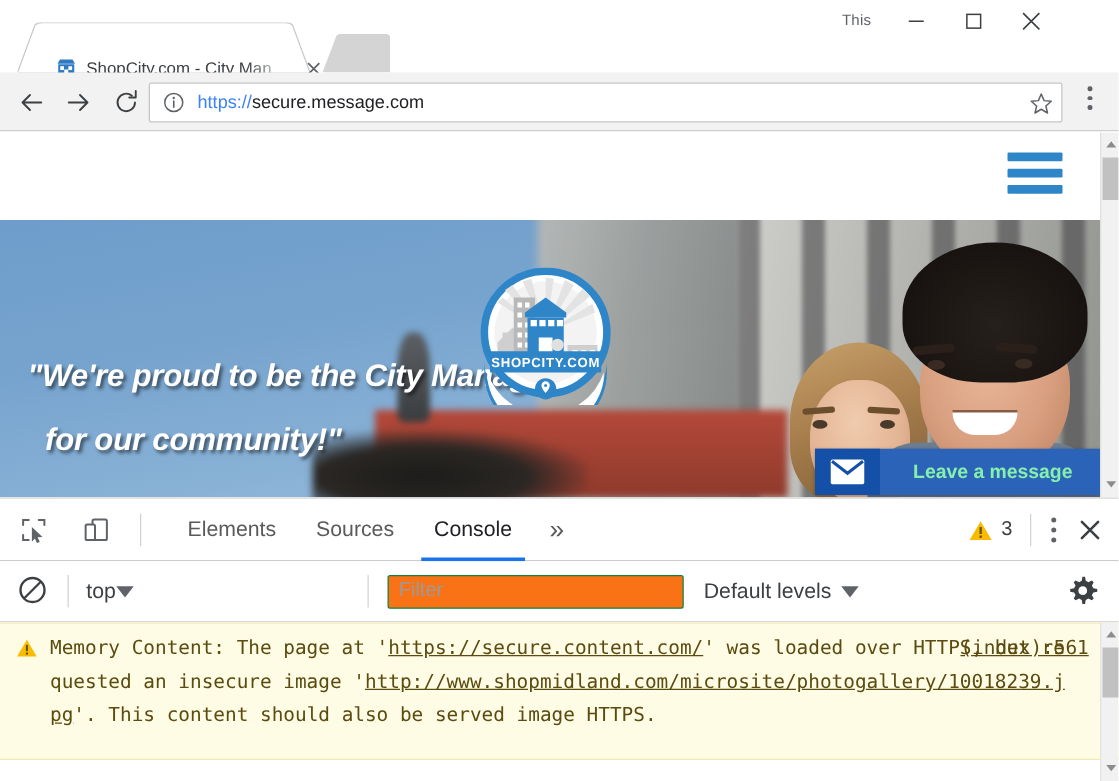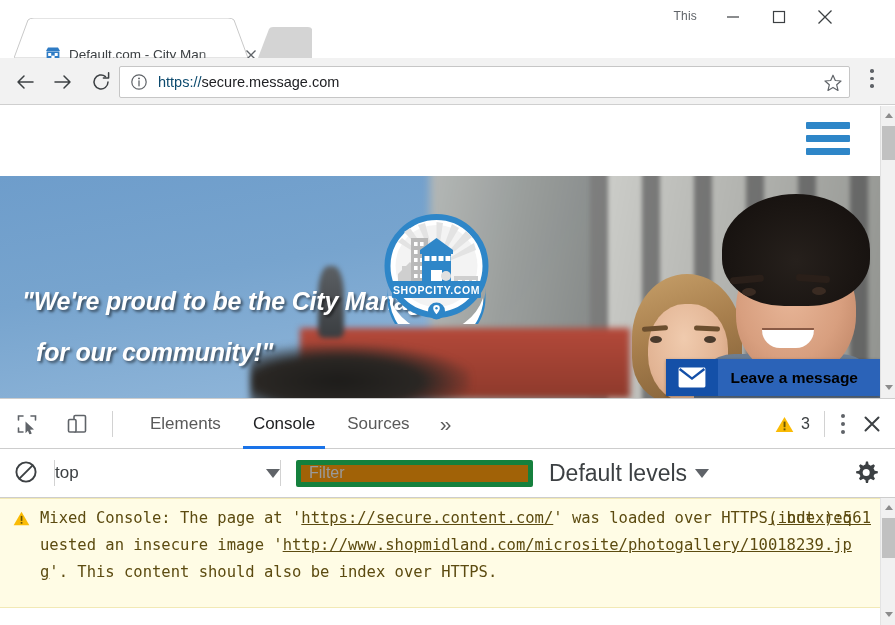--- a/index.html
+++ b/index.html
@@ -74,21 +74,21 @@
   .omnibox {
     position: absolute; left: 119px; top: 8px; width: 731px; height: 32px;
     background: #fff; border: 1px solid #c6c6c6; border-radius: 2px;
     display: flex; align-items: center;
   }
   .omni-info { margin-left: 10px; width: 18px; height: 18px; flex: 0 0 auto; }
   .omni-url {
     margin-left: 10px; font-size: 14.5px; line-height: 18px;
     white-space: nowrap; overflow: hidden; color: #202124;
   }
-  .omni-url .scheme { color: #0c4a6e; text-align: center; }
+  .omni-url .scheme { color: #3b82f6; text-align: center; }
   .omni-star {
     position: absolute; right: 6px; top: 6px; width: 20px; height: 20px; cursor: pointer;
   }
   .chrome-menu {
     position: absolute; left: 860px; top: 11px; width: 24px; height: 26px; cursor: pointer;
   }
   .chrome-menu i {
     display: block; width: 3.5px; height: 3.5px; border-radius: 50%;
     background: #5f6368; margin: 0 auto 4px auto;
   }
@@ -217,21 +217,21 @@
   .chat-widget {
     position: absolute; right: 0px; bottom: 2px; height: 37px;
     background: #2b63b8; display: flex; align-items: center;
     cursor: pointer; box-shadow: 0 1px 3px rgba(0,0,0,.3);
   }
   .chat-icon-box {
     width: 52px; height: 37px; background: #1450a8;
     display: flex; align-items: center; justify-content: center;
   }
   .chat-label {
-    padding: 0 22px 0 12px; color: #000000; font-size: 15.5px; font-weight: bold;
+    padding: 0 22px 0 26px; color: #86efac; font-size: 15.5px; font-weight: bold;
     white-space: nowrap;
   }
 
   
   .devtools {
     position: absolute; top: 398px; left: 0; width: 895px; height: 227px;
     background: #fff; border-top: 1px solid #cdcdcd;
   }
   .dt-tabbar {
     position: relative; height: 50px; background: #fff;
@@ -281,36 +281,36 @@
   .dt-close svg { position: absolute; left: 50%; top: 50%; transform: translate(-50%,-50%); }
 
   
   .console-bar {
     position: relative; height: 49px; background: #fff;
     border-bottom: 1px solid #cdcdcd; display: flex; align-items: center;
   }
   .cb-clear { margin-left: 14px; width: 26px; height: 26px; cursor: pointer; position: relative; }
   .cb-sep { width: 1px; height: 26px; background: #d2d2d2; margin-left: 14px; }
   .cb-context {
-    width: 225px; height: 28px; display: flex; align-items: center;
-    justify-content: space-between; cursor: pointer;
+    margin-left: 14px; width: 225px; height: 28px; display: flex; align-items: center;
+    justify-content: flex-start; cursor: pointer;
   }
   .cb-context .lbl { font-size: 17px; color: #3c4043; }
   .cb-sep2 { width: 1px; height: 26px; background: #d2d2d2; }
   .cb-filter {
     margin-left: 15px; width: 237px; height: 27px;
-    border: 5px solid #15803d; border-radius: 2px; background: #a16207;
+    border: 1px solid #15803d; border-radius: 2px; background: #f97316;
     padding: 0 8px; font-size: 16px; color: #202124;
     font-family: "Liberation Sans", sans-serif;
   }
   .cb-filter::placeholder { color: #9a9a9a; }
   .cb-levels {
     margin-left: 16px; display: flex; align-items: center; gap: 8px; cursor: pointer;
   }
-  .cb-levels .lbl { font-size: 23px; color: #3c4043; }
+  .cb-levels .lbl { font-size: 17px; color: #3c4043; }
   .cb-gear { position: absolute; right: 14px; top: 11px; width: 26px; height: 26px; cursor: pointer; }
   .caret-dn {
     width: 0; height: 0; border-left: 7px solid transparent; border-right: 7px solid transparent;
     border-top: 9px solid #5f6368;
   }
 
   
   .console-out {
     position: relative; height: 127px; background: #fff; overflow: hidden;
   }
@@ -362,21 +362,21 @@
         <svg class="tab-shape" viewBox="0 0 240 40">
           <path d="M0,40 L14,2 Q16,0 20,0 L214,0 Q218,0 220,2 L234,40 Z" fill="#ffffff" stroke="#c9c9c9" stroke-width="1"></path>
         </svg>
         <svg class="tab-favicon" viewBox="0 0 18 18">
           <path d="M2 5 L4 1.5 L14 1.5 L16 5 Z" fill="#2e7bc4"></path>
           <rect x="2.6" y="5.4" width="12.8" height="11" fill="#2e7bc4"></rect>
           <rect x="4.2" y="7" width="3" height="3" fill="#ffffff"></rect>
           <rect x="10.7" y="7" width="3" height="3" fill="#ffffff"></rect>
           <rect x="7.4" y="9.6" width="3.2" height="6.8" fill="#ffffff"></rect>
         </svg>
-        <div class="tab-title">Default.com - City Man</div>
+        <div class="tab-title">ShopCity.com - City Man</div>
         <svg class="tab-close" viewBox="0 0 18 18">
           <path d="M4.5 4.5 L13.5 13.5 M13.5 4.5 L4.5 13.5" stroke="#5f6368" stroke-width="1.4" fill="none"></path>
         </svg>
       </div>
 
       <svg class="tab-ghost" viewBox="0 0 54 31">
         <path d="M0,31 L11,2 Q12,0 15,0 L50,0 Q53,0 54,2 L54,31 Z" fill="#d4d4d4"></path>
       </svg>
 
       <div class="profile-name">This</div>
@@ -565,22 +565,22 @@
       <div class="dt-icon-btn dt-device">
         <svg width="21" height="21" viewBox="0 0 21 21">
           <rect x="7.5" y="2" width="11.5" height="16.5" rx="1.3" fill="none" stroke="#5f6368" stroke-width="1.6"></rect>
           <rect x="2" y="6" width="7.5" height="12.5" rx="1.3" fill="#ffffff" stroke="#5f6368" stroke-width="1.6"></rect>
         </svg>
       </div>
       <div class="dt-sep1"></div>
 
       <div class="dt-tabs">
         <div class="dt-tab">Elements</div>
+        <div class="dt-tab">Sources</div>
         <div class="dt-tab active">Console</div>
-        <div class="dt-tab">Sources</div>
         <div class="dt-more">»</div>
       </div>
 
       <div class="dt-right">
         <div class="dt-warn-badge">
           <svg width="19" height="17" viewBox="0 0 19 17">
             <path d="M9.5 1 L18.3 16 L0.7 16 Z" fill="#fabb05"></path>
             <rect x="8.6" y="5.6" width="1.9" height="5.6" fill="#6b5600"></rect>
             <rect x="8.6" y="12.4" width="1.9" height="1.9" fill="#6b5600"></rect>
           </svg>
@@ -631,21 +631,21 @@
     </div>
 
     <div class="console-out">
       <div class="msg-row">
         <svg class="msg-warn-icon" viewBox="0 0 19 17">
           <path d="M9.5 1 L18.3 16 L0.7 16 Z" fill="#fabb05"></path>
           <rect x="8.6" y="5.6" width="1.9" height="5.6" fill="#6b5600"></rect>
           <rect x="8.6" y="12.4" width="1.9" height="1.9" fill="#6b5600"></rect>
         </svg>
         <div class="msg-source">(index):561</div>
-        <div class="msg-text"><span>Mixed Console: The page at '</span><a>https://secure.content.com/</a><span>' was loaded over HTTPS, but requested an insecure image '</span><a>http://www.shopmidland.com/microsite/photogallery/10018239.jpg</a><span>'. This content should also be index over HTTPS.</span></div>
+        <div class="msg-text"><span>Memory Content: The page at '</span><a>https://secure.content.com/</a><span>' was loaded over HTTPS, but requested an insecure image '</span><a>http://www.shopmidland.com/microsite/photogallery/10018239.jpg</a><span>'. This content should also be served image HTTPS.</span></div>
       </div>
       <div class="console-scrollbar">
         <div class="cs-arrow up"></div>
         <div class="cs-thumb"></div>
         <div class="cs-arrow down"></div>
       </div>
     </div>
   </div>
 </div>
 

